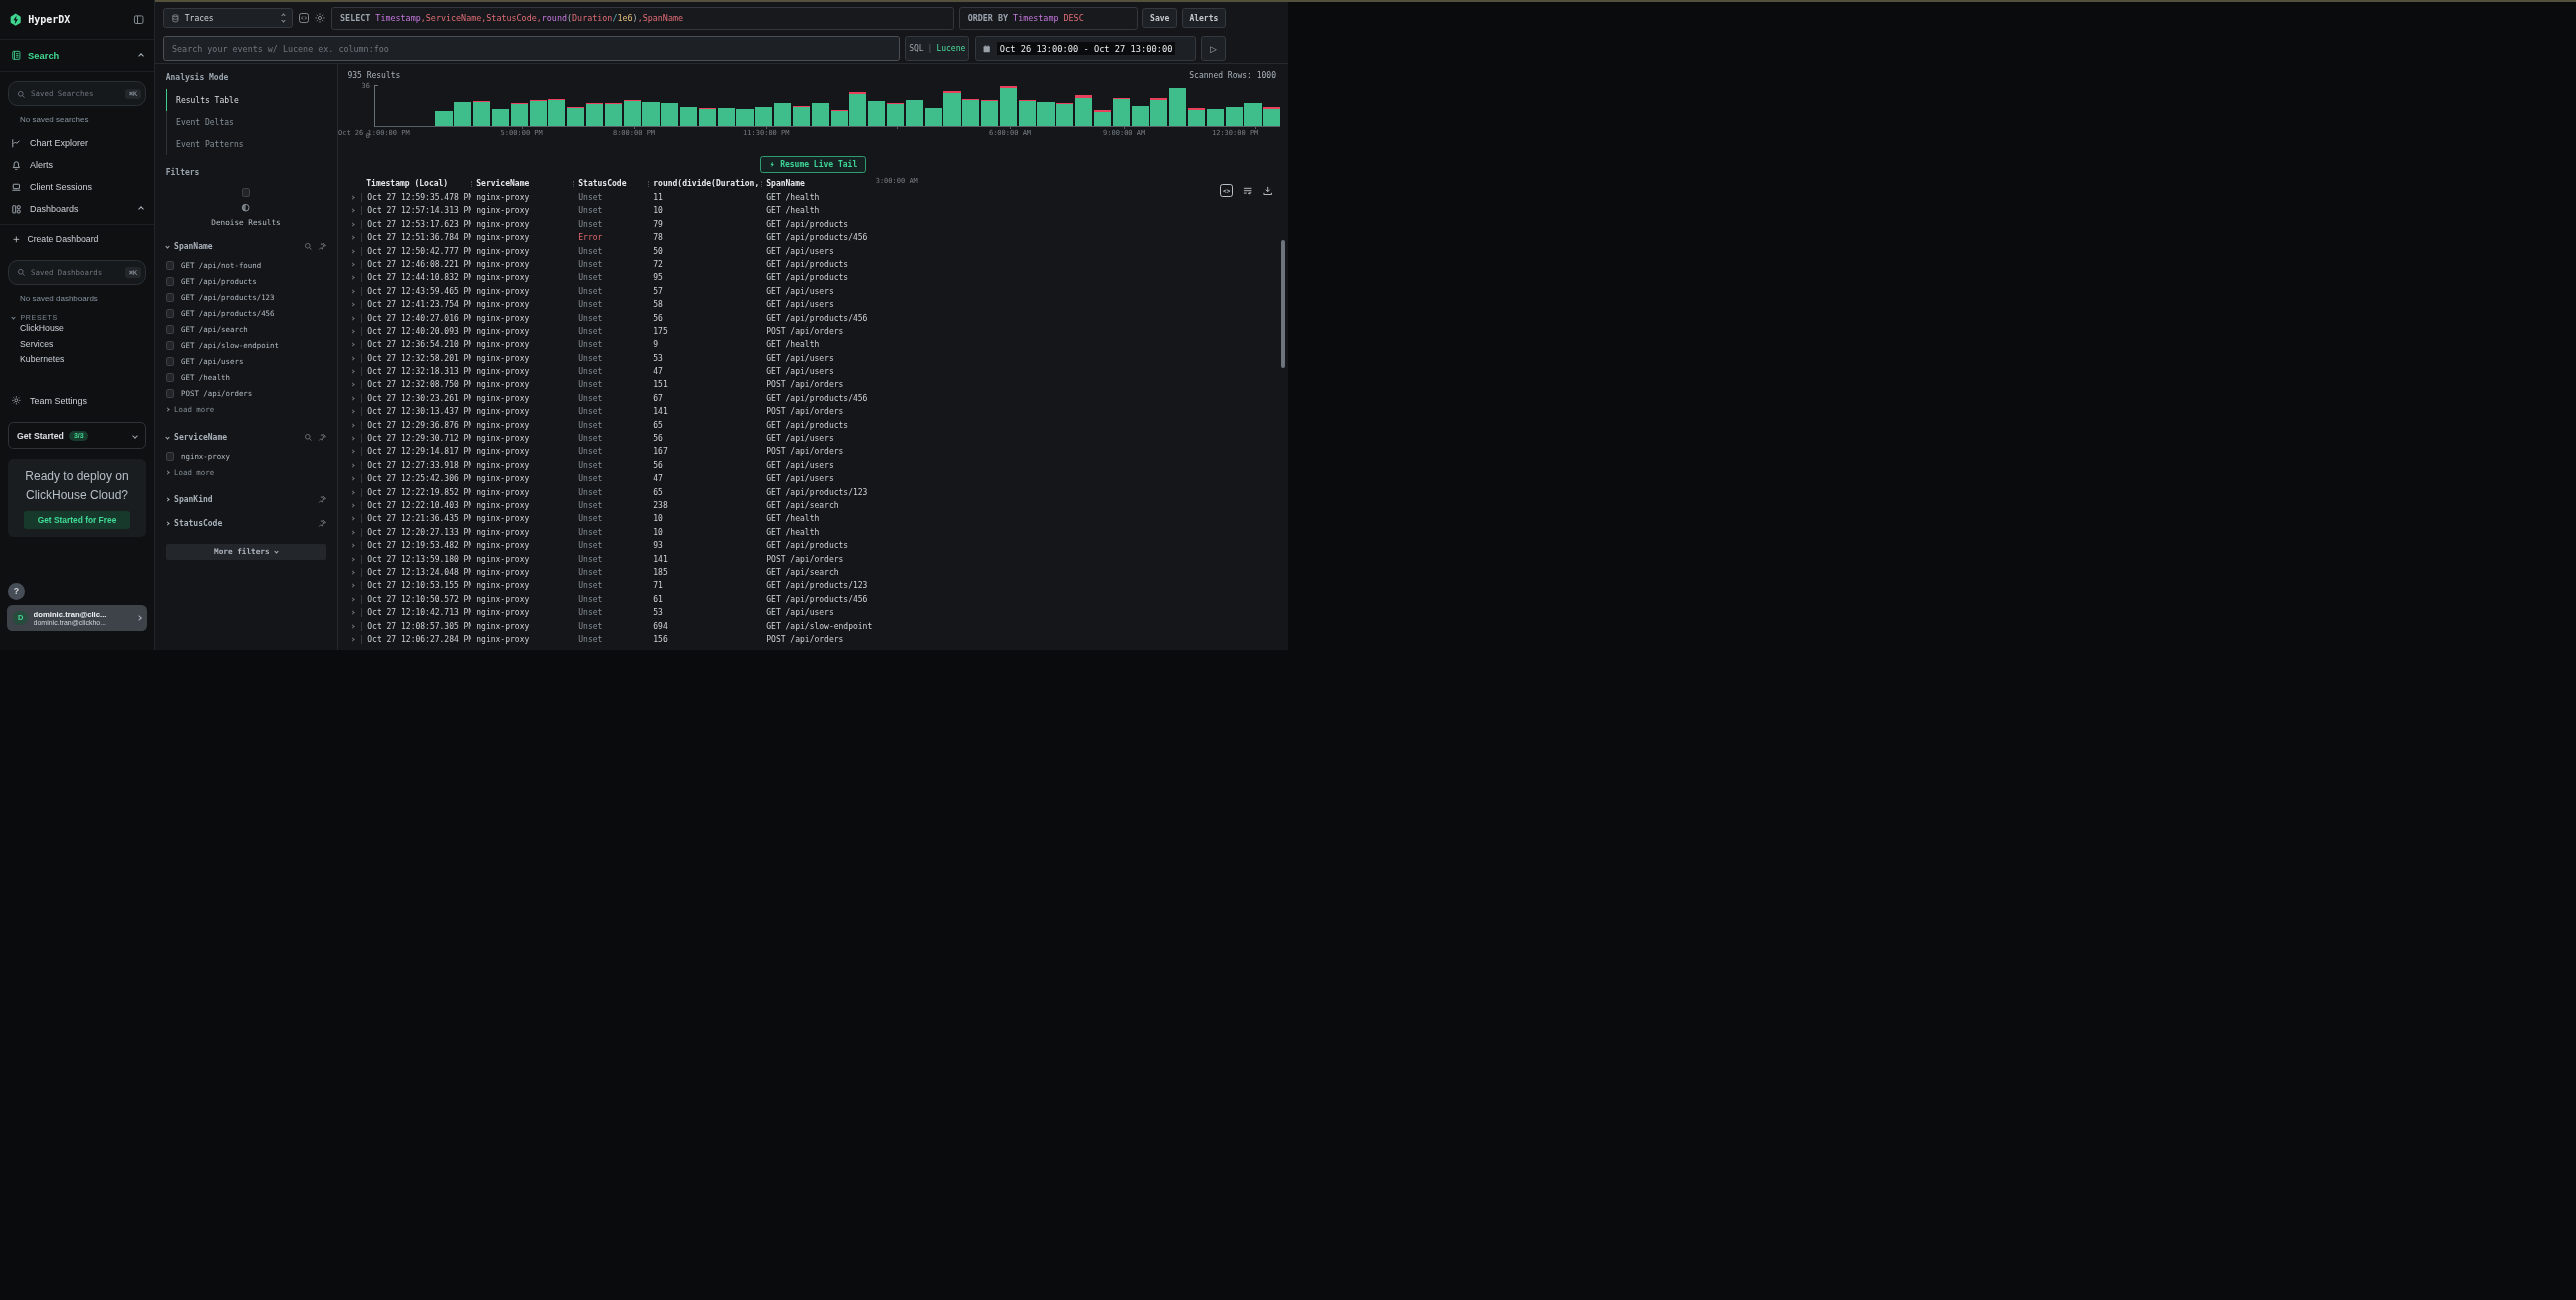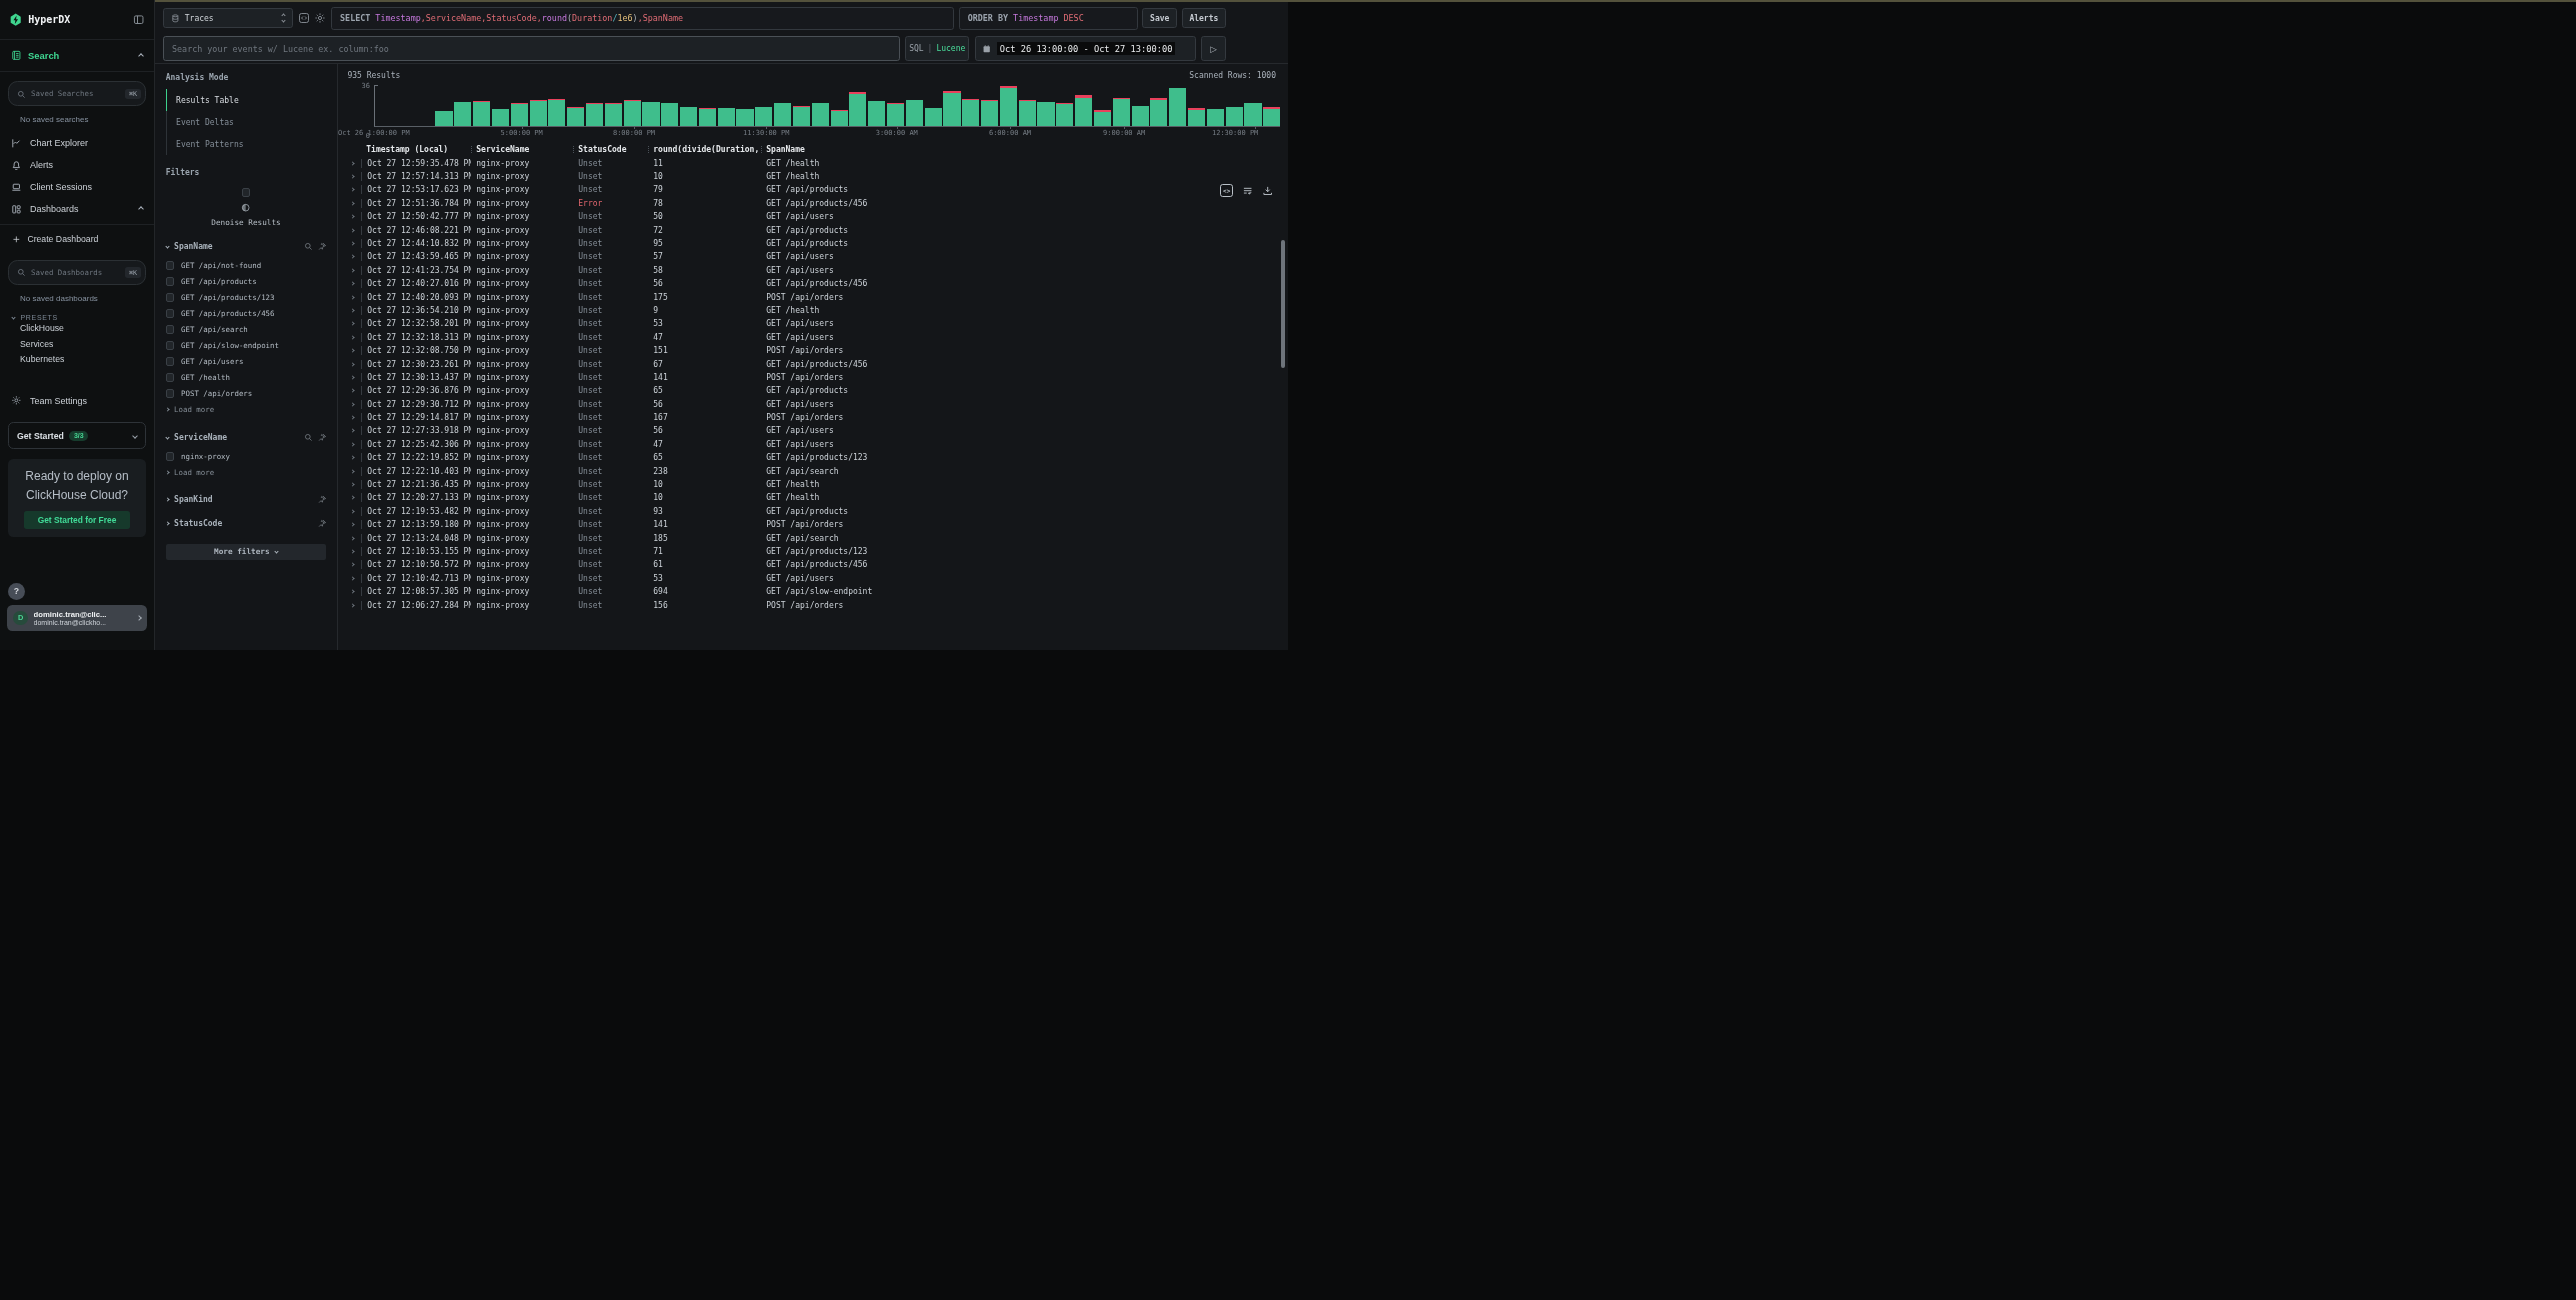--- a/index.html
+++ b/index.html
@@ -764,33 +764,41 @@
                 </div>
               </div>
             <div class="xaxis" id="chart-xaxis">
                 <div class="x-tick-label first" style="left: 0%;">Oct 26 1:00:00 PM</div>
                 <div class="x-tick-label" style="left: 16.3%;">5:00:00 PM</div>
                 <div class="x-tick-mark" style="left: 16.3%;"></div>
                 <div class="x-tick-label" style="left: 28.7%;">8:00:00 PM</div>
                 <div class="x-tick-mark" style="left: 28.7%;"></div>
                 <div class="x-tick-label" style="left: 43.3%;">11:30:00 PM</div>
                 <div class="x-tick-mark" style="left: 43.3%;"></div>
-                <div class="x-tick-label" style="left: 57.7%;">3:00:00 AM</div>
+                <div class="x-tick-label" style="left: 57.7%; margin-top: 48px;">3:00:00 AM</div>
                 <div class="x-tick-mark" style="left: 57.7%;"></div>
                 <div class="x-tick-label" style="left: 70.2%;">6:00:00 AM</div>
                 <div class="x-tick-mark" style="left: 70.2%;"></div>
                 <div class="x-tick-label" style="left: 82.8%;">9:00:00 AM</div>
                 <div class="x-tick-mark" style="left: 82.8%;"></div>
                 <div class="x-tick-label last" style="left: 97.2%;">12:30:00 PM</div>
                 <div class="x-tick-mark" style="left: 97.2%;"></div>
               </div>
           </div>
         </div>
 
         <div class="table-zone">
+          <div class="live-row">
+            <div class="live-btn">
+              <svg width="6.7" height="8.7" viewBox="0 0 24 24">
+                  <path d="M13.5 2L5 13.5h5.2L9 22l8.6-11.5h-5.2L13.5 2z" fill="#3ed598"></path>
+                </svg>
+              <span>Resume Live Tail</span>
+            </div>
+          </div>
 
           <div class="tbl-icons">
             <span class="codebox">&lt;&gt;</span>
             <span class="icon-btn">
               <svg width="11.4" height="11.4" viewBox="0 0 24 24" fill="none" stroke="#b9c0c7" stroke-width="2">
                   <path d="M4 7h16M4 12h16M4 17h6"></path>
                   <path d="M14.5 17.5c3 1.5 5-1 3.5-3"></path>
                   <path d="M13.5 17.5l2.5-1.8M13.5 17.5l2.8 1.5"></path>
                 </svg>
             </span>

